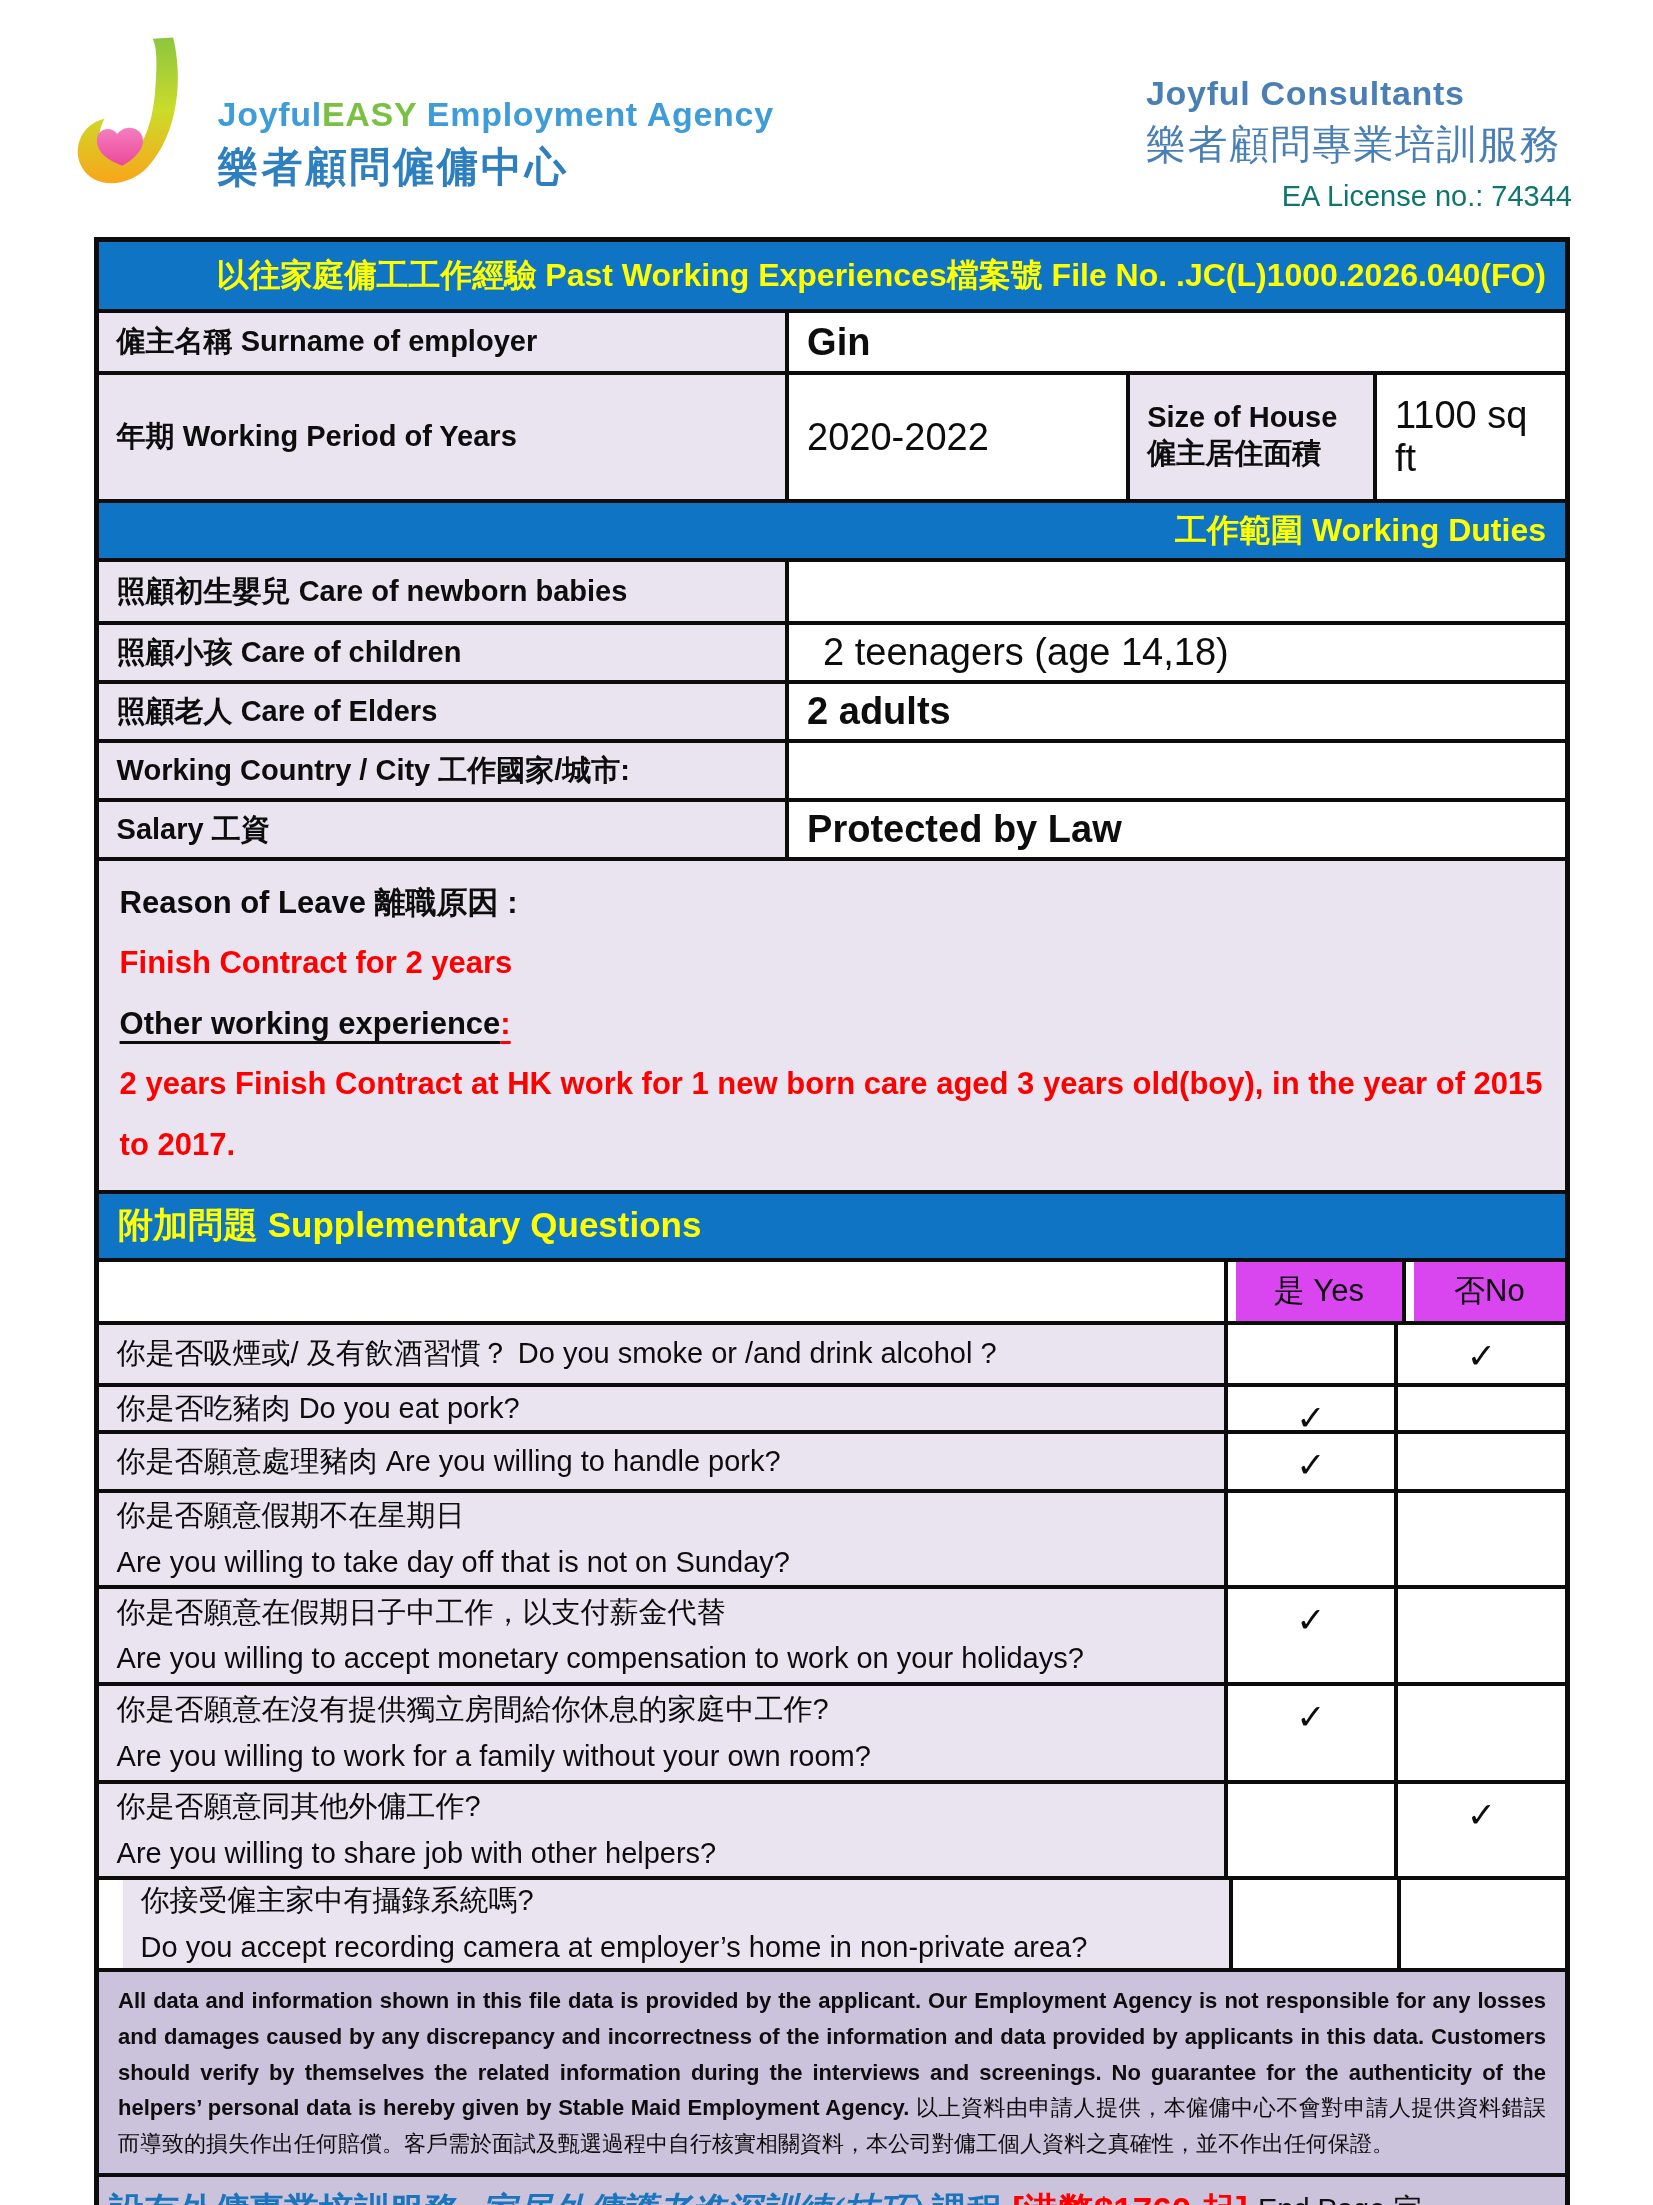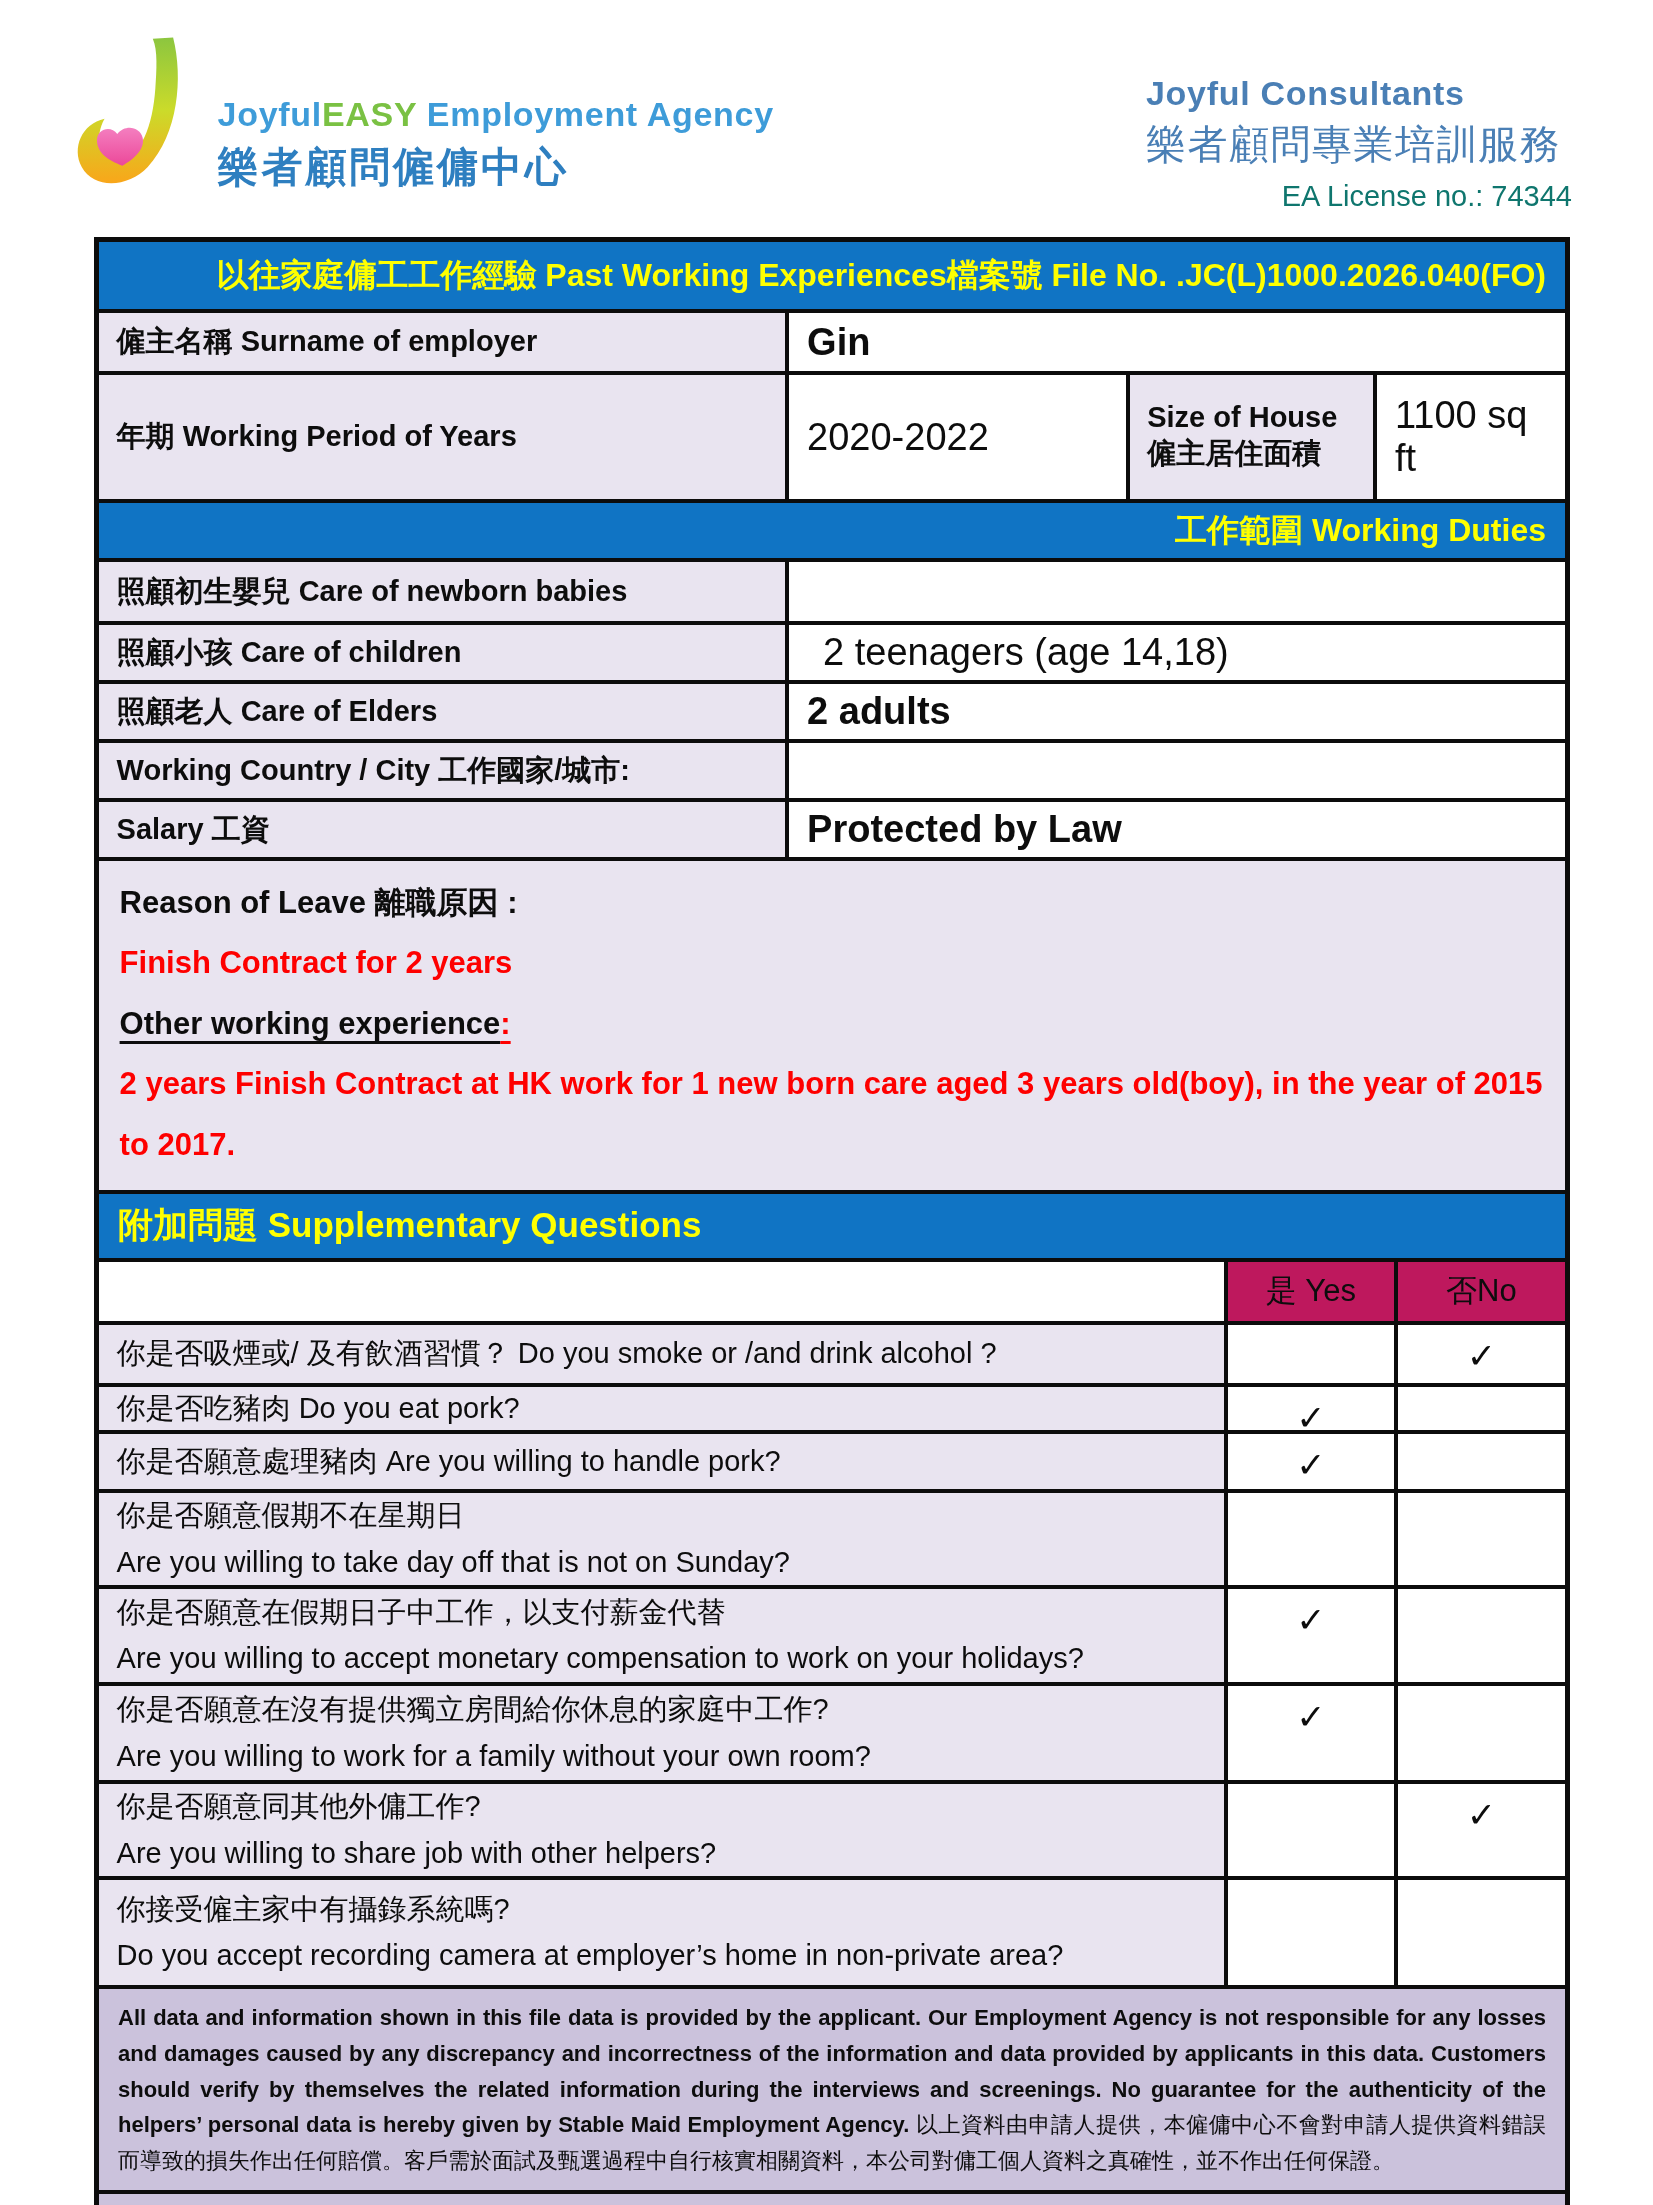--- a/index.html
+++ b/index.html
@@ -64,26 +64,26 @@
   .reason .red { color:#fe0000; }
   .reason .ul { text-decoration:underline; text-underline-offset:7.4px; text-decoration-thickness:2.9px; }
 
   
   .bluebar.supp { height:68px; justify-content:flex-start; font-size:35px; }
   .qcol { width:77.0%; border-right:4.4px solid #0c0c0c; }
   .yescol { width:11.6%; border-right:4.4px solid #0c0c0c; }
   .nocol { flex:1; }
   .ynhead { height:63px; }
   .ynhead .qcol { background:#fff; }
-  .ynhead .yescol, .ynhead .nocol { background:#be185d; display:flex; align-items:center; justify-content:center; font-size:31px; }
+  .ynhead .yescol, .ynhead .nocol { background:#d946ef; display:flex; align-items:center; justify-content:center; font-size:31px;margin-left:8px; }
   .qrow .qcol { background:#e9e4f0; display:flex; flex-direction:column; justify-content:center; padding:4.4px 17.6px; }
   .qrow .qcol .q { font-size:29px; line-height:1.6; }
   .qrow .yescol, .qrow .nocol { background:#fff; display:flex; justify-content:center; align-items:flex-start; padding-top:11.8px; font-size:35px; font-family:"DejaVu Sans", sans-serif; }
   .hq1{height:62px;} .hq2{height:47px;} .hq3{height:59px;} .hq4{height:96px;}
-  .hq5{height:97px;} .hq6{height:98px;} .hq7{height:96px;} .hq8{height:109px;}
+  .hq5{height:97px;} .hq6{height:98px;} .hq7{height:96px;} .hq8{height:92px;padding-left:24px;}
 
   
   .disc { background:#cbc2dc; padding:11.8px 19px; }
   .disc p { font-size:22px; line-height:1.62; text-align:justify; }
   .disc .en { font-weight:bold; }
   .disc .zh { font-weight:normal; }
 
   .strip { background:#cbc2dc; height:66px; display:flex; align-items:center; padding:0 7.4px 0 10.3px; white-space:nowrap; }
   .strip .blue1 { color:#1b75bc; font-weight:bold; font-size:35px; font-family:"Liberation Serif", serif; }
   .strip .blue2 { color:#1b75bc; font-size:35px; font-style:italic; font-family:"Liberation Serif", serif; font-weight:bold; margin-left:10.3px; }

